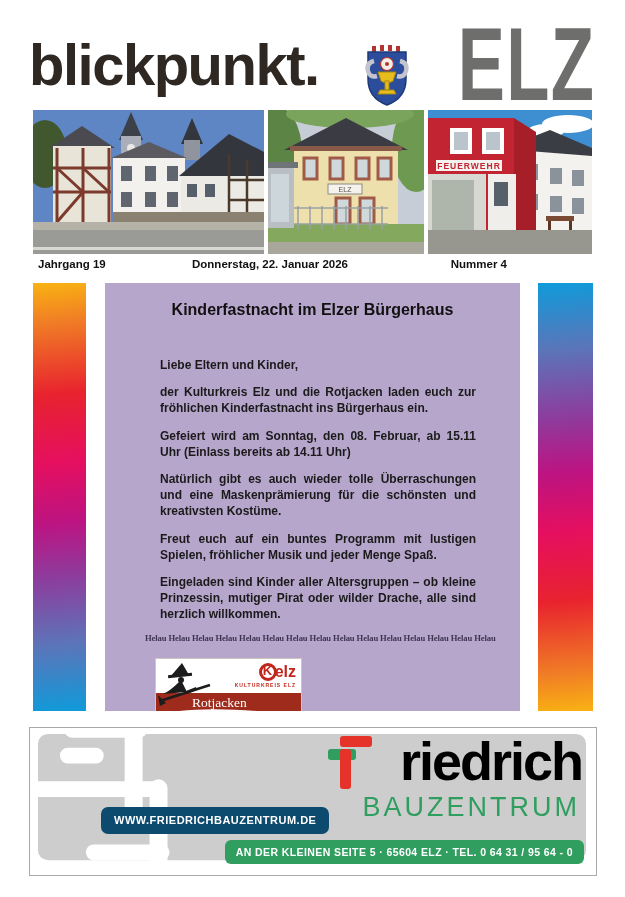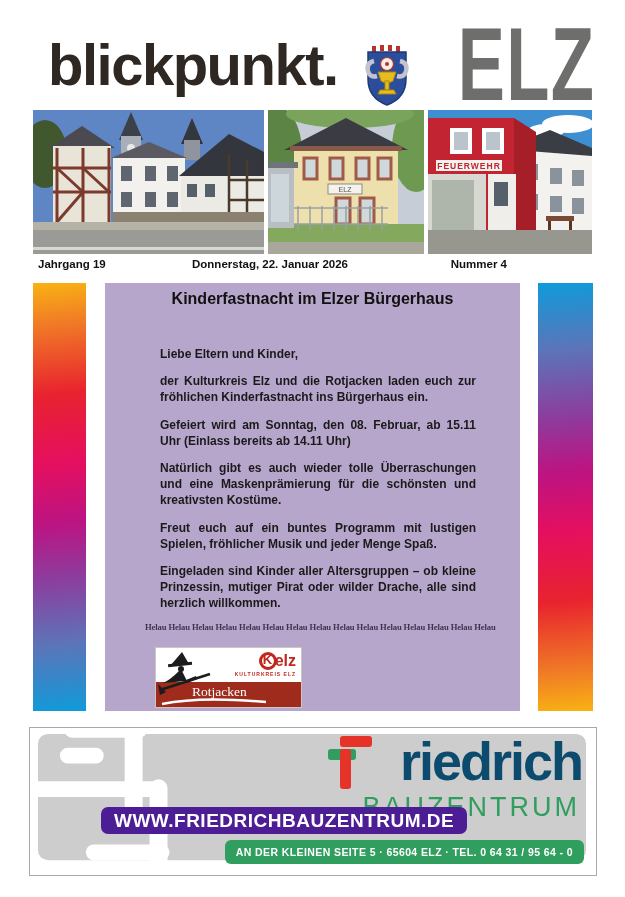--- a/index.html
+++ b/index.html
@@ -4,21 +4,21 @@
 <style>
   html,body{margin:0;padding:0;background:#fff;}
   .page{position:relative;width:625px;height:897px;background:#fff;overflow:hidden;
         font-family:"Liberation Sans",sans-serif;}
 
   
   .banner{position:absolute;left:33px;top:27px;width:308px;height:19px;background:#E8552B;
           color:#fff;font-weight:bold;font-size:11px;line-height:19px;padding-left:9px;
           box-sizing:border-box;letter-spacing:.2px;}
   .mast-title{position:absolute;left:29px;top:36px;font-size:58px;font-weight:bold;
-              color:#2F2822;letter-spacing:-1.5px;line-height:1;margin-left:19px;}
+              color:#2F2822;letter-spacing:-1.5px;line-height:1;}
   .crest{position:absolute;left:362px;top:45px;width:50px;height:62px;}
   .region{position:absolute;right:30px;top:20px;font-size:104px;font-weight:bold;color:#6E6E6D;
           line-height:.85;transform:scaleX(.68);transform-origin:top right;letter-spacing:2px;}
 
   
   .photo{position:absolute;top:110px;height:144px;overflow:hidden;}
   .photo svg{display:block;width:100%;height:100%;}
   .photo1{left:33px;width:231px;}
   .photo2{left:268px;width:156px;}
   .photo3{left:428px;width:164px;}
@@ -35,21 +35,21 @@
   .bar-left{left:33px;width:53px;
     background:linear-gradient(175deg,#F9B213 0%,#F07A26 10%,#E8232E 26%,#E50F5F 42%,
                #BC1482 56%,#8F3A9C 68%,#5C74B8 84%,#0F9BDA 100%);}
   .bar-right{left:538px;width:55px;
     background:linear-gradient(175deg,#0F9BDA 0%,#5C74B8 16%,#8F3A9C 32%,#BC1482 44%,
                #E50F5F 58%,#E8232E 74%,#F07A26 90%,#F9B213 100%);}
 
   
   .panel{position:absolute;left:105px;top:283px;width:415px;height:428px;background:#B7A6CC;
          overflow:hidden;}
-  .panel h1{margin:7px 10px 0;font-size:16px;text-align:center;color:#111;font-weight:bold;}
+  .panel h1{margin:18px 10px 0;font-size:16px;text-align:center;color:#111;font-weight:bold;}
   .panel .body{margin:38px 44px 0 55px;}
   .panel .body p{margin:0 0 11px;font-size:12px;font-weight:bold;color:#1a1a1a;
                  line-height:1.35;text-align:justify;text-align-last:left;}
   .helau{margin:2px 0 15px 40px;font-family:"Liberation Serif",serif;font-weight:bold;
          font-size:8.6px;color:#3E3450;white-space:nowrap;letter-spacing:-.1px;}
 
   
   .orglogo{position:relative;margin:12px 0 0 50px;width:147px;height:61px;
            border:1px solid #cfc6bd;box-sizing:border-box;background:#fff;}
   .orglogo .top{position:relative;height:34px;background:#fff;}
@@ -68,25 +68,25 @@
 
   
   .ad{position:absolute;left:29px;top:727px;width:568px;height:149px;background:#fff;
       border:1px solid #a9a9a9;box-sizing:border-box;}
   .ad-bg{position:absolute;left:0;top:0;width:100%;height:100%;}
   .brand{position:absolute;right:14px;top:4px;display:flex;align-items:flex-start;}
   .logo-f{position:relative;width:44px;height:58px;}
   .logo-f .t{position:absolute;left:8px;top:4px;width:32px;height:11px;background:#E63329;border-radius:3px;}
   .logo-f .s{position:absolute;left:8px;top:17px;width:11px;height:40px;background:#E63329;border-radius:3px;}
   .logo-f .g{position:absolute;left:-4px;top:17px;width:28px;height:11px;background:#2F9E5F;border-radius:3px;}
-  .brand-rest{font-size:54px;font-weight:bold;color:#0c4a6e;letter-spacing:-2px;line-height:58px;margin-left:24px;}
+  .brand-rest{font-size:54px;font-weight:bold;color:#000000;letter-spacing:-2px;line-height:58px;margin-left:24px;}
   .bauzentrum{position:absolute;right:16px;top:64px;font-size:27px;color:#2F9E5F;
               letter-spacing:3px;line-height:30px;}
-  .webpill{position:absolute;left:71px;top:79px;height:27px;background:#4c1d95;border-radius:7px;
-           color:#fff;font-weight:bold;font-size:19px;line-height:27px;padding:0 13px;
+  .webpill{position:absolute;left:71px;top:79px;height:27px;background:#0c4a6e;border-radius:7px;
+           color:#fff;font-weight:bold;font-size:11px;line-height:27px;padding:0 13px;
            letter-spacing:.5px;}
   .addrbar{position:absolute;right:12px;top:112px;height:24px;background:#2F9E5F;border-radius:6px;
            color:#fff;font-weight:bold;font-size:10.5px;line-height:24px;padding:0 11px;
            letter-spacing:.4px;}
 </style>
 </head>
 <body>
 
 <div class="page">
 

